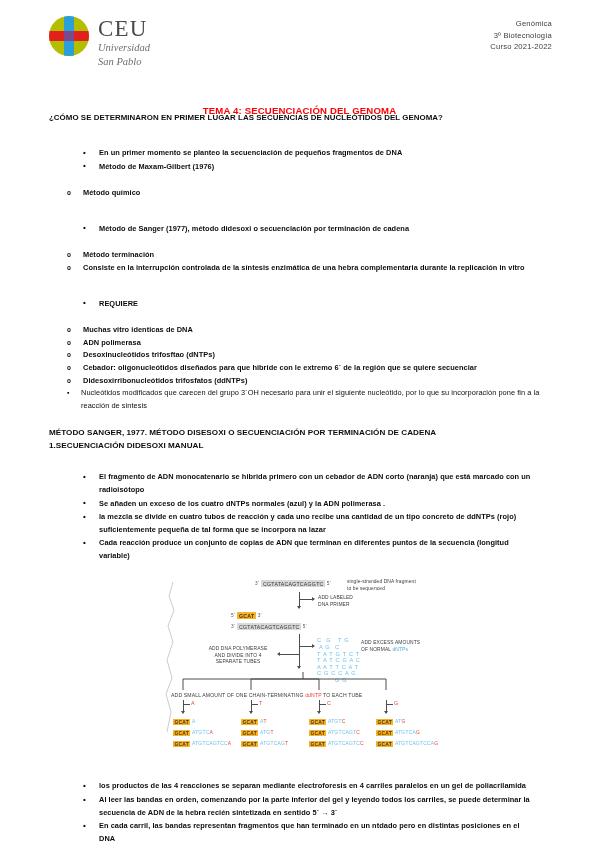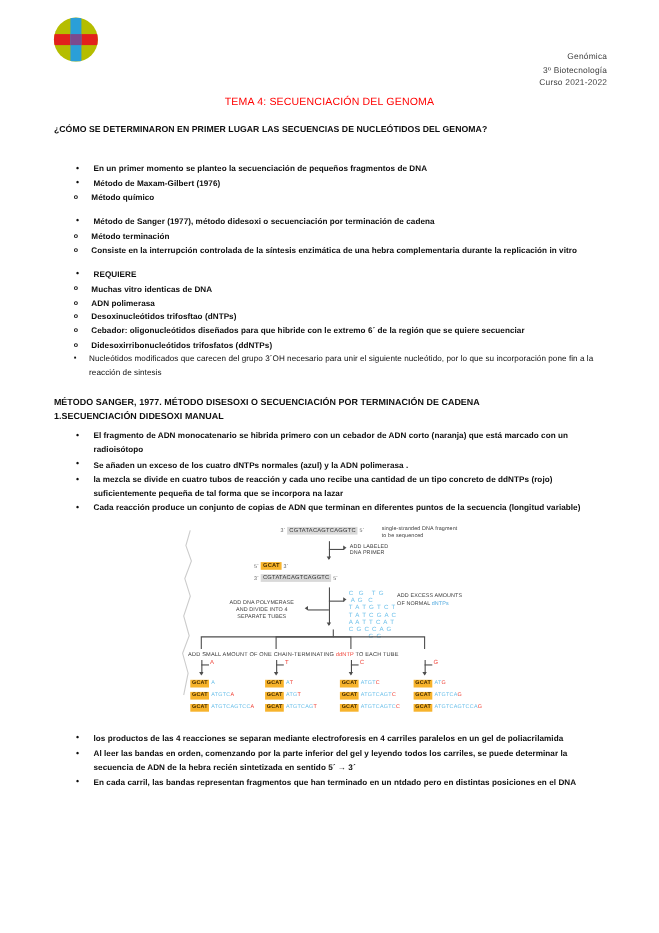--- a/index.html
+++ b/index.html
@@ -93,32 +93,31 @@
 
   .header-meta {
     position: absolute;
     right: 47px;
     top: 4px;
     text-align: right;
     font-size: 7.6px;
     line-height: 11.5px;
     color: #3d3d3d;
     letter-spacing: 0.2px;
-    margin-top: 28px;
   }
 
   
   .doc-title {
     position: absolute;
-    top: 87px;
+    top: 105px;
     left: 0;
     right: 0;
     text-align: center;
     color: #ff0000;
-    font-weight: normal;
+    font-weight: bold;
     font-size: 9.6px;
     letter-spacing: 0.15px;
   }
 
   
   .content {
     position: absolute;
     top: 112px;
     left: 49px;
     width: 501px;
@@ -132,21 +131,21 @@
   }
   .section-head {
     font-weight: bold;
     font-size: 8.1px;
     line-height: 13px;
     letter-spacing: 0.05px;
   }
 
   ul.lv1 {
     list-style: none;
-    margin: 0;
+    margin: 14px;
     padding: 0;
   }
   ul.lv1 > li {
     position: relative;
     padding-left: 36px;
     font-size: 7.4px;
     line-height: 12.6px;
     font-weight: bold;
     letter-spacing: 0.05px;
     margin-bottom: 1px;
@@ -295,20 +294,25 @@
 <body>
 
 <div class="page">
 
   <div class="header">
     <div class="logo-wrap">
       <div class="logo-mark">
         <div class="bar-h"></div>
         <div class="bar-v"></div>
         <div class="bar-x"></div>
+      </div>
+      <div class="logo-text">
+        <div class="logo-ceu">CEU</div>
+        <div class="logo-sub">Universidad</div>
+        <div class="logo-sub">San Pablo</div>
       </div>
     </div>
 
     <div class="header-meta">
       <div>Genómica</div>
       <div>3º Biotecnología</div>
       <div>Curso 2021-2022</div>
     </div>
   </div>
 

